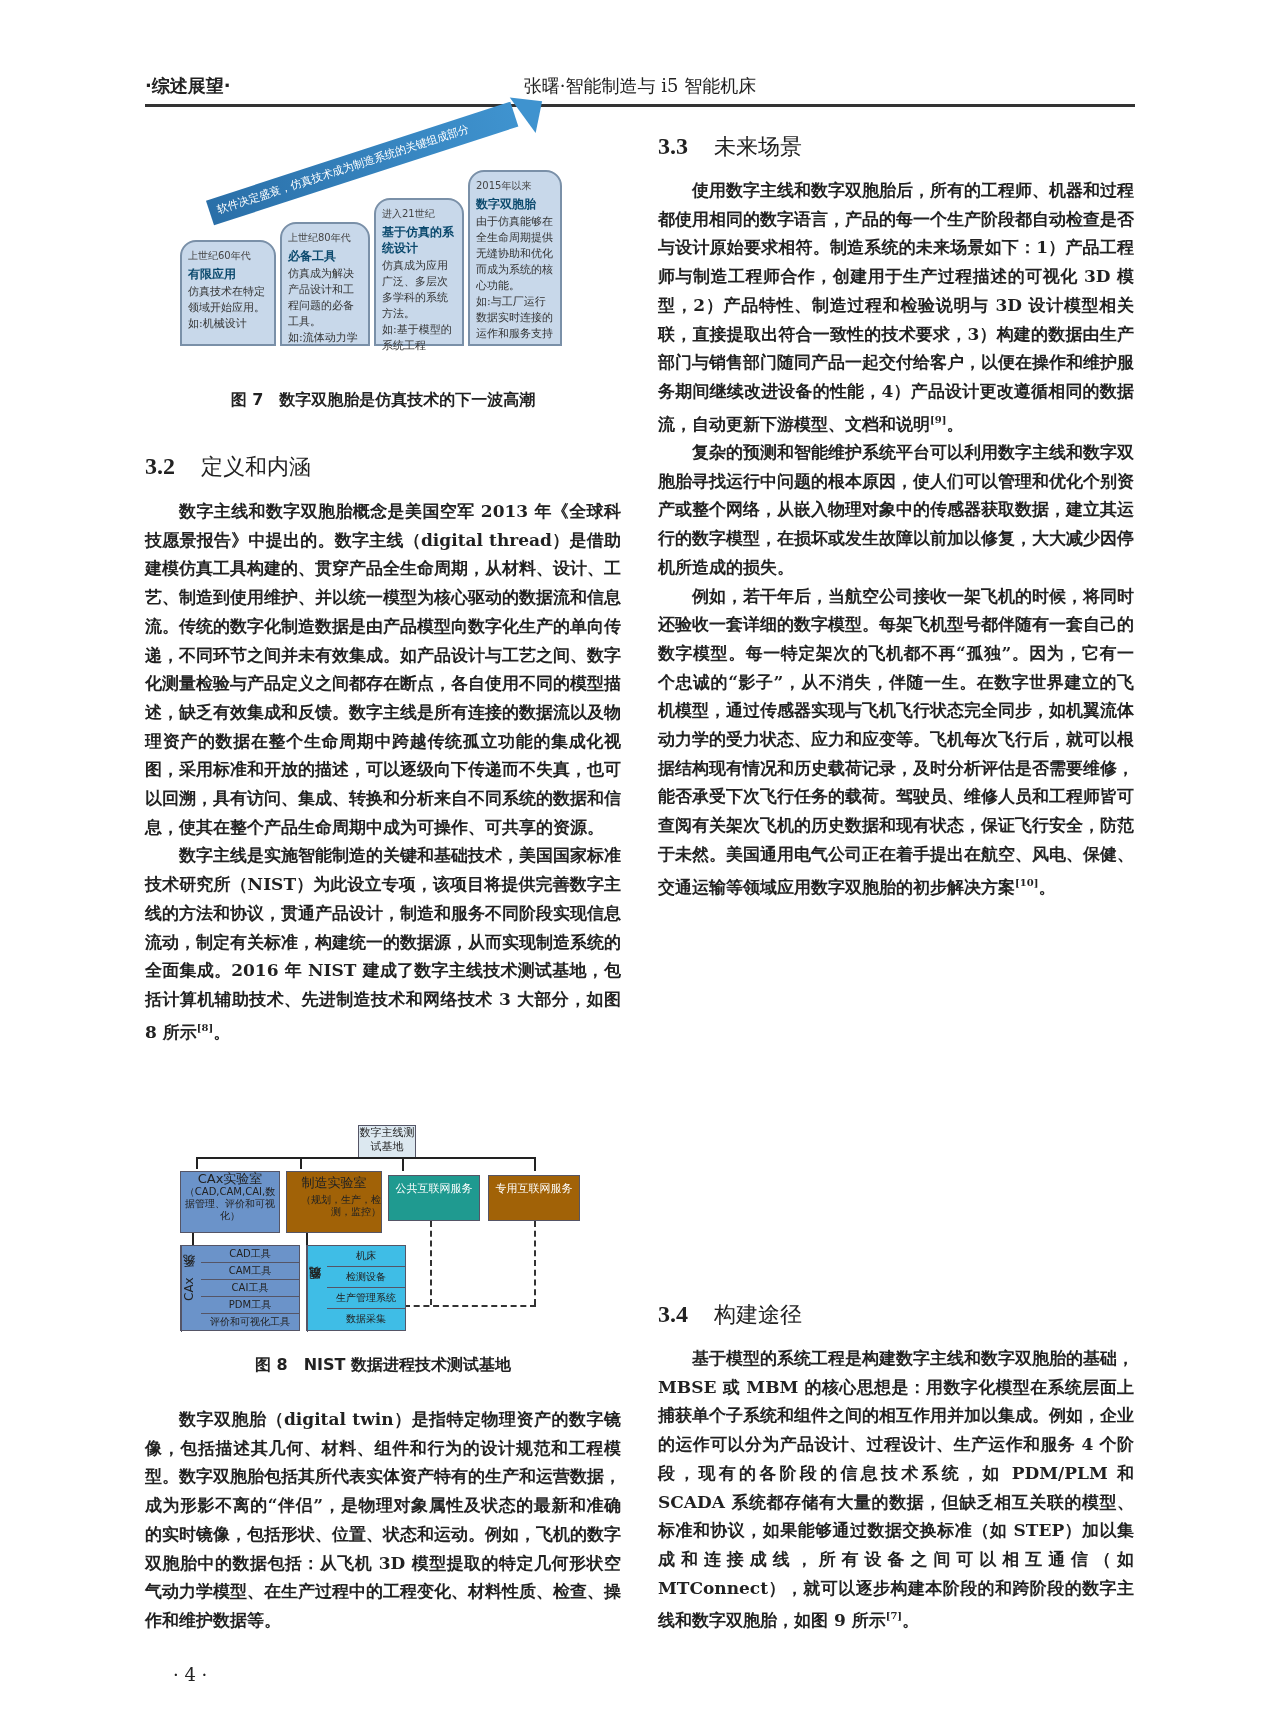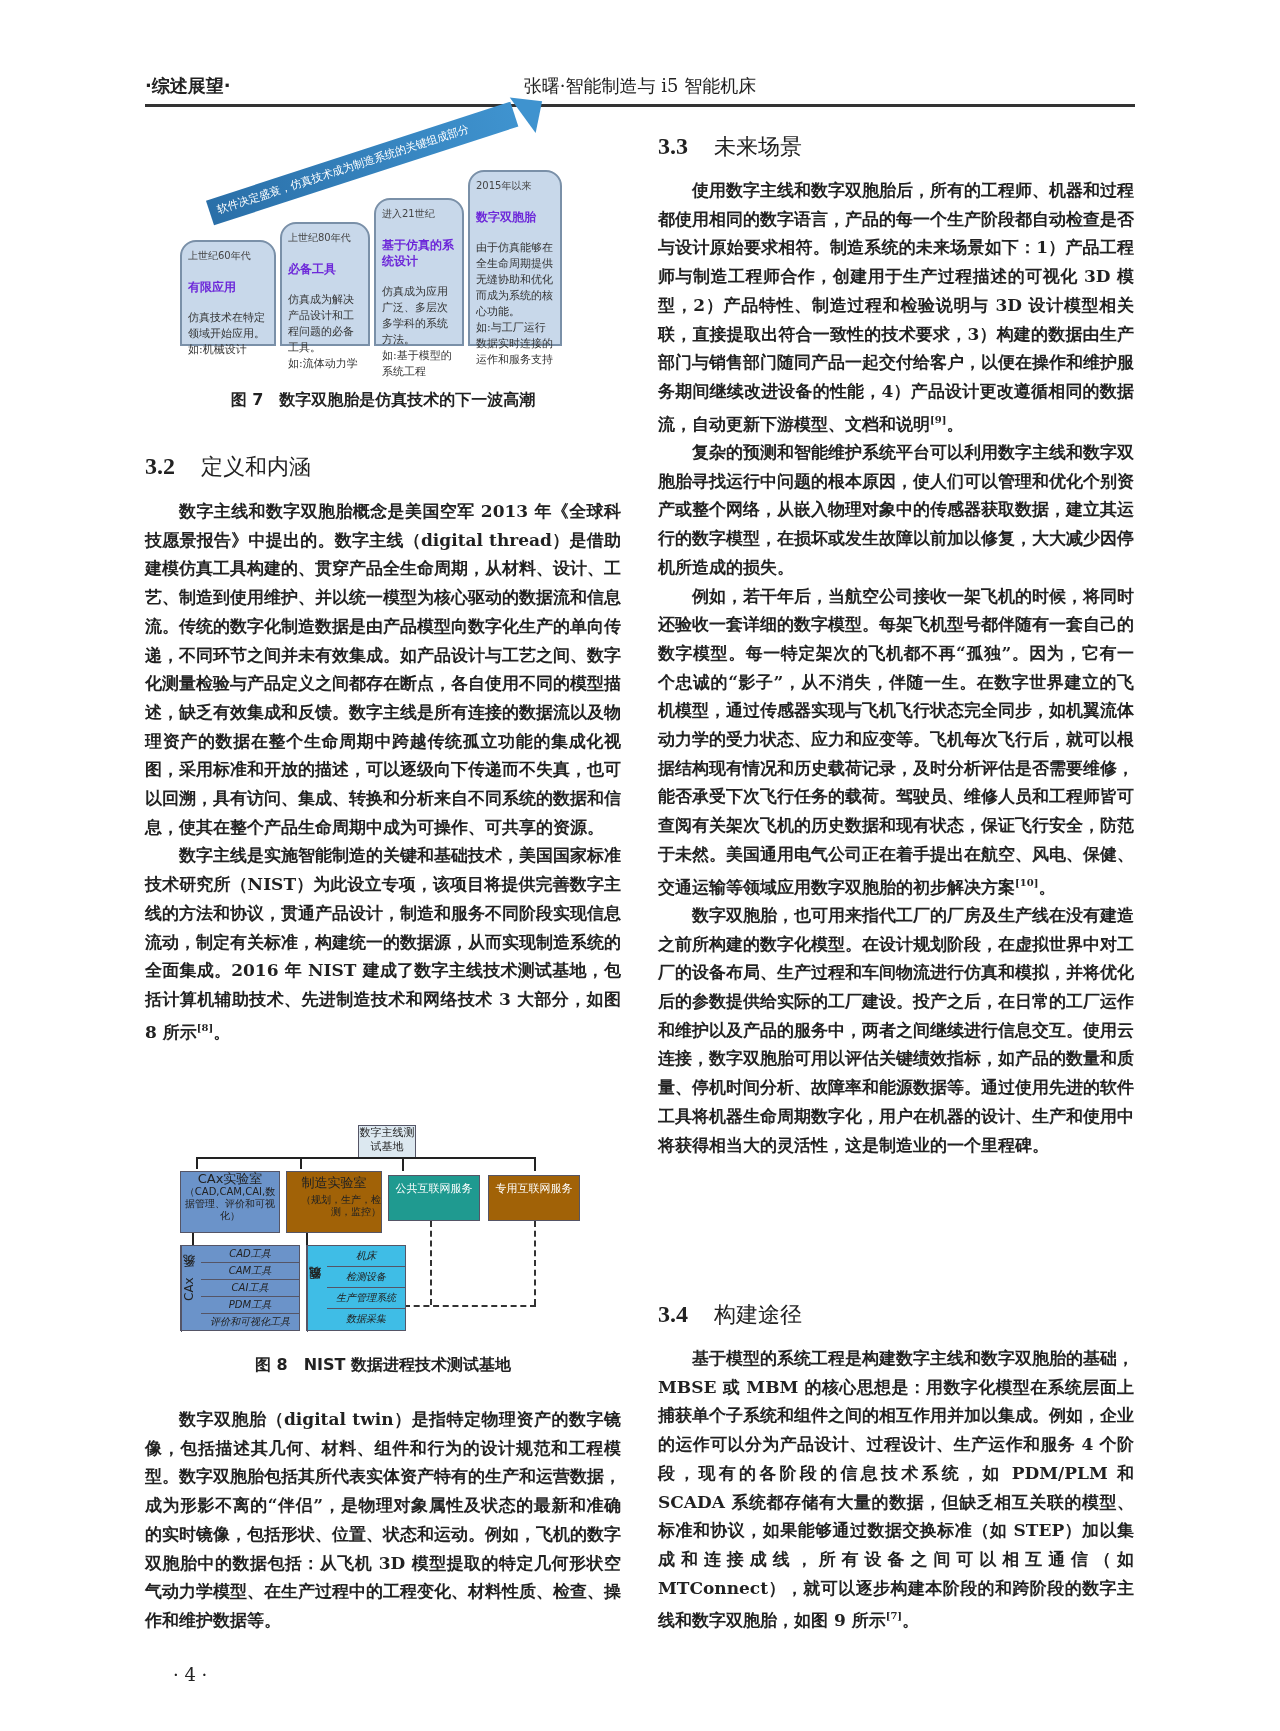--- a/index.html
+++ b/index.html
@@ -13,31 +13,31 @@
   .para{text-indent:2em;margin:0;}
   .sec{position:absolute;font-size:22px;font-family:"DejaVu Sans",sans-serif;}
   .sec b{font-family:"Liberation Serif",serif;font-size:24px;margin-right:26px;}
   .cap{position:absolute;font-family:"DejaVu Sans",sans-serif;font-weight:bold;font-size:16px;text-align:center;}
   sup{font-size:10px;}
   .pg{position:absolute;left:173px;top:1664px;font-size:18px;}
   
   .fig7{position:absolute;left:180px;top:130px;width:420px;height:250px;}
   .f7box{position:absolute;background:#c8d8ea;border:2px solid #7a90a8;border-radius:16px 16px 0 0;font-family:"DejaVu Sans",sans-serif;font-size:11px;line-height:16px;padding:6px;box-sizing:border-box;color:#333;}
   .f7box .era{font-size:10px;color:#444;}
-  .f7box .kw{color:#6d28d9;font-weight:bold;font-size:12px;margin:15px 0;}
+  .f7box .kw{color:#0c4a6e;font-weight:bold;font-size:12px;margin:2px 0;}
   .arrow{position:absolute;left:30px;top:70px;width:320px;height:26px;background:linear-gradient(90deg,#2a6fa8,#3f93cf);transform:rotate(-18deg);transform-origin:left center;color:#fff;font-family:"DejaVu Sans",sans-serif;font-size:11px;line-height:26px;padding-left:8px;box-sizing:border-box;white-space:nowrap;}
   .arrow-head{position:absolute;left:327px;top:-9px;width:0;height:0;border-left:24px solid #3f93cf;border-top:22px solid transparent;border-bottom:22px solid transparent;transform:rotate(-18deg);}
   
   .fig8{position:absolute;left:180px;top:1125px;width:420px;height:220px;font-family:"DejaVu Sans",sans-serif;}
   .f8{position:absolute;box-sizing:border-box;text-align:center;font-size:11px;line-height:14px;border:1px solid #556;}
   .line{position:absolute;background:#222;}
   .dash{position:absolute;border-left:2px dashed #333;}
   .dashh{position:absolute;border-top:2px dashed #333;}
   .vlabel{position:absolute;writing-mode:vertical-rl;transform:rotate(180deg);font-size:12px;text-align:center;}
-  .row{border-bottom:1px solid #556;font-size:10px;height:16px;line-height:16px;text-align:center;font-style:italic;}
+  .row{border-bottom:1px solid #556;font-size:10px;height:16px;line-height:16px;text-align:center;}
 </style>
 </head>
 <body>
 
 <div class="hdr">
   <span class="hdr-left">·综述展望·</span>
   <span class="hdr-center">张曙·智能制造与 i5 智能机床</span>
 </div>
 
 <div class="fig7">
@@ -125,21 +125,20 @@
 
 <div class="col col-left" style="top:1405px;">
   <p class="para">数字双胞胎（digital twin）是指特定物理资产的数字镜像，包括描述其几何、材料、组件和行为的设计规范和工程模型。数字双胞胎包括其所代表实体资产特有的生产和运营数据，成为形影不离的“伴侣”，是物理对象属性及状态的最新和准确的实时镜像，包括形状、位置、状态和运动。例如，飞机的数字双胞胎中的数据包括：从飞机 3D 模型提取的特定几何形状空气动力学模型、在生产过程中的工程变化、材料性质、检查、操作和维护数据等。</p>
 </div>
 
 <div class="sec" style="left:658px;top:132px;"><b>3.3</b><span>未来场景</span></div>
 <div class="col col-right" style="top:176px;">
   <p class="para"><span>使用数字主线和数字双胞胎后，所有的工程师、机器和过程都使用相同的数字语言，产品的每一个生产阶段都自动检查是否与设计原始要求相符。制造系统的未来场景如下：1）产品工程师与制造工程师合作，创建用于生产过程描述的可视化 3D 模型，2）产品特性、制造过程和检验说明与 3D 设计模型相关联，直接提取出符合一致性的技术要求，3）构建的数据由生产部门与销售部门随同产品一起交付给客户，以便在操作和维护服务期间继续改进设备的性能，4）产品设计更改遵循相同的数据流，自动更新下游模型、文档和说明</span><sup>[9]</sup>。</p>
   <p class="para">复杂的预测和智能维护系统平台可以利用数字主线和数字双胞胎寻找运行中问题的根本原因，使人们可以管理和优化个别资产或整个网络，从嵌入物理对象中的传感器获取数据，建立其运行的数字模型，在损坏或发生故障以前加以修复，大大减少因停机所造成的损失。</p>
   <p class="para"><span>例如，若干年后，当航空公司接收一架飞机的时候，将同时还验收一套详细的数字模型。每架飞机型号都伴随有一套自己的数字模型。每一特定架次的飞机都不再“孤独”。因为，它有一个忠诚的“影子”，从不消失，伴随一生。在数字世界建立的飞机模型，通过传感器实现与飞机飞行状态完全同步，如机翼流体动力学的受力状态、应力和应变等。飞机每次飞行后，就可以根据结构现有情况和历史载荷记录，及时分析评估是否需要维修，能否承受下次飞行任务的载荷。驾驶员、维修人员和工程师皆可查阅有关架次飞机的历史数据和现有状态，保证飞行安全，防范于未然。美国通用电气公司正在着手提出在航空、风电、保健、交通运输等领域应用数字双胞胎的初步解决方案</span><sup>[10]</sup>。</p>
-  <p class="para">数字双胞胎，也可用来指代工厂的厂房及生产线在没有建造之前所构建的数字化模型。在设计规划阶段，在虚拟世界中对工厂的设备布局、生产过程和车间物流进行仿真和模拟，并将优化后的参数提供给实际的工厂建设。投产之后，在日常的工厂运作和维护以及产品的服务中，两者之间继续进行信息交互。使用云连接，数字双胞胎可用以评估关键绩效指标，如产品的数量和质量、停机时间分析、故障率和能源数据等。通过使用先进的软件工具将机器生命周期数字化，用户在机器的设计、生产和使用中将获得相当大的灵活性，这是制造业的一个里程碑。</p>
 </div>
 
 <div class="sec" style="left:658px;top:1300px;"><b>3.4</b><span>构建途径</span></div>
 <div class="col col-right" style="top:1344px;">
   <p class="para"><span>基于模型的系统工程是构建数字主线和数字双胞胎的基础，MBSE 或 MBM 的核心思想是：用数字化模型在系统层面上捕获单个子系统和组件之间的相互作用并加以集成。例如，企业的运作可以分为产品设计、过程设计、生产运作和服务 4 个阶段，现有的各阶段的信息技术系统，如 PDM/PLM 和 SCADA 系统都存储有大量的数据，但缺乏相互关联的模型、标准和协议，如果能够通过数据交换标准（如 STEP）加以集成和连接成线，所有设备之间可以相互通信（如 MTConnect），就可以逐步构建本阶段的和跨阶段的数字主线和数字双胞胎，如图 9 所示</span><sup>[7]</sup>。</p>
 </div>
 
 <div class="pg">· 4 ·</div>
 
 </body></html>

